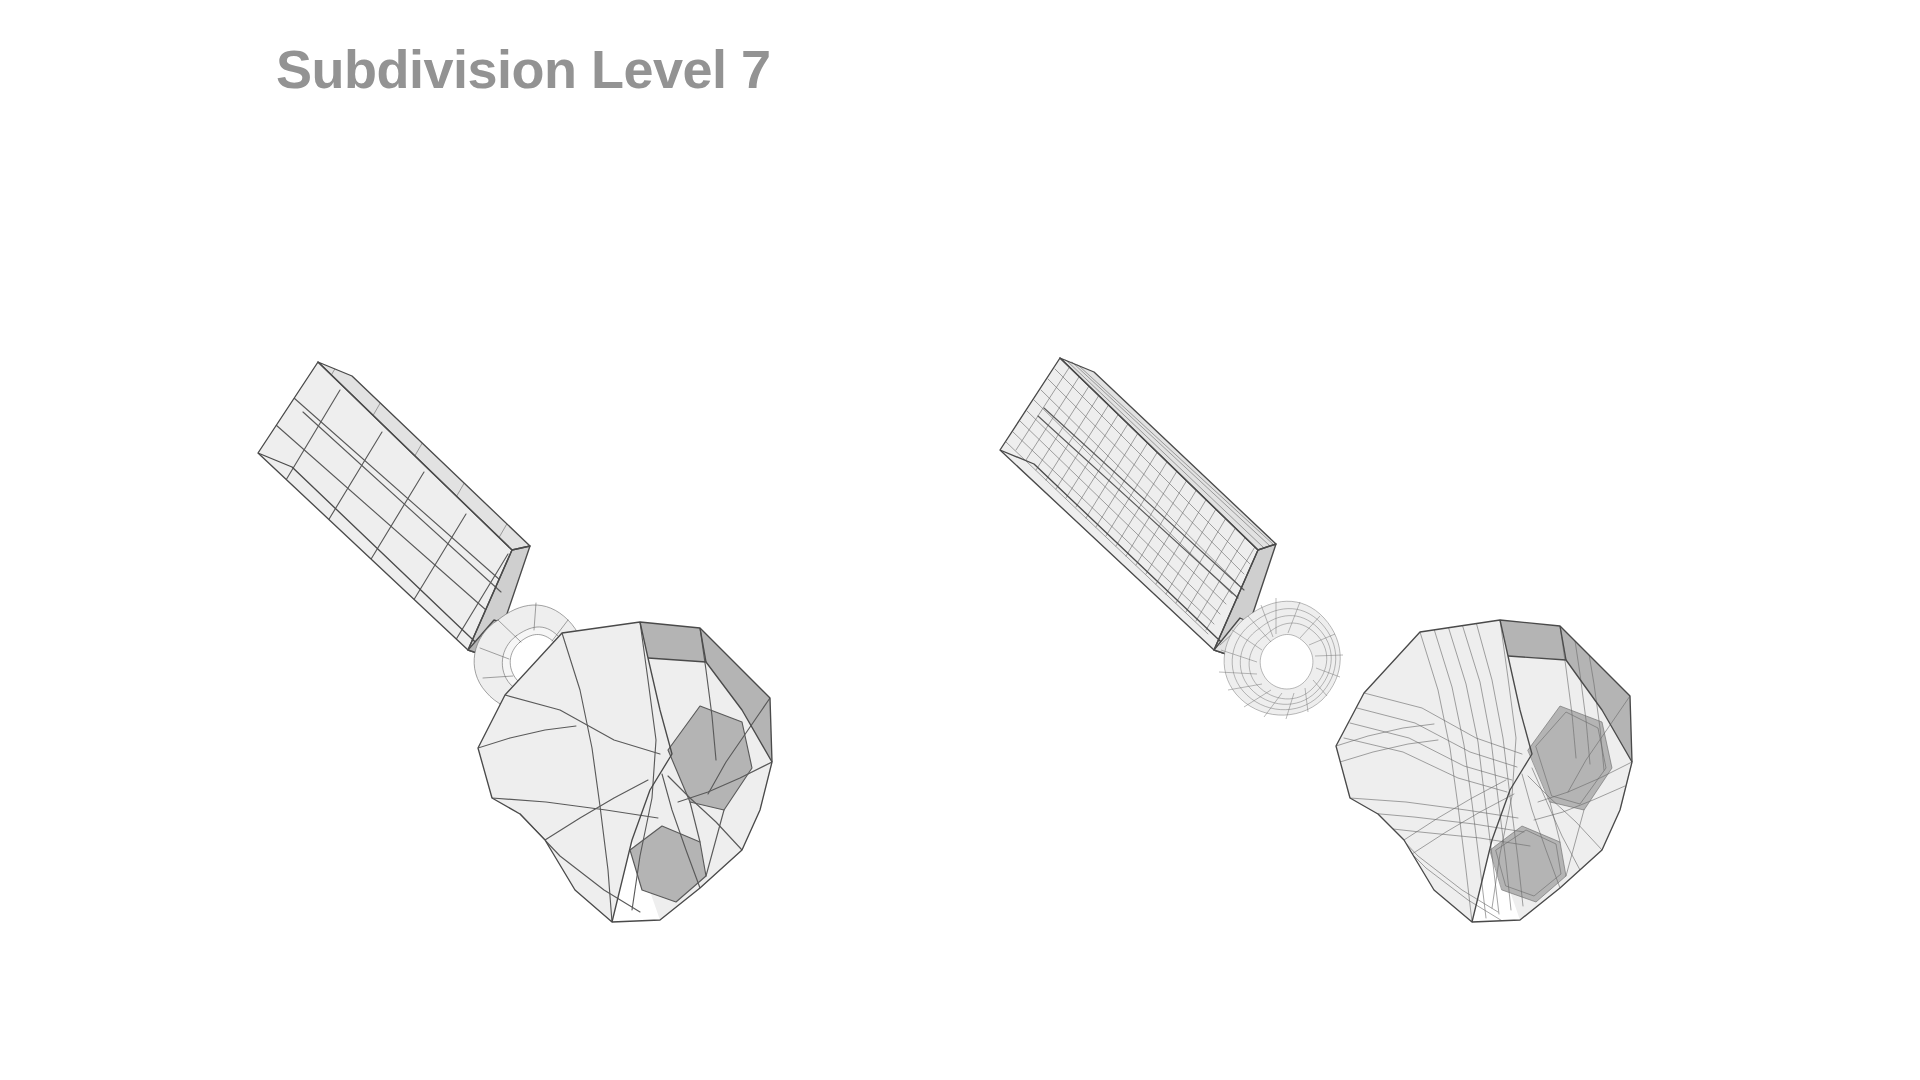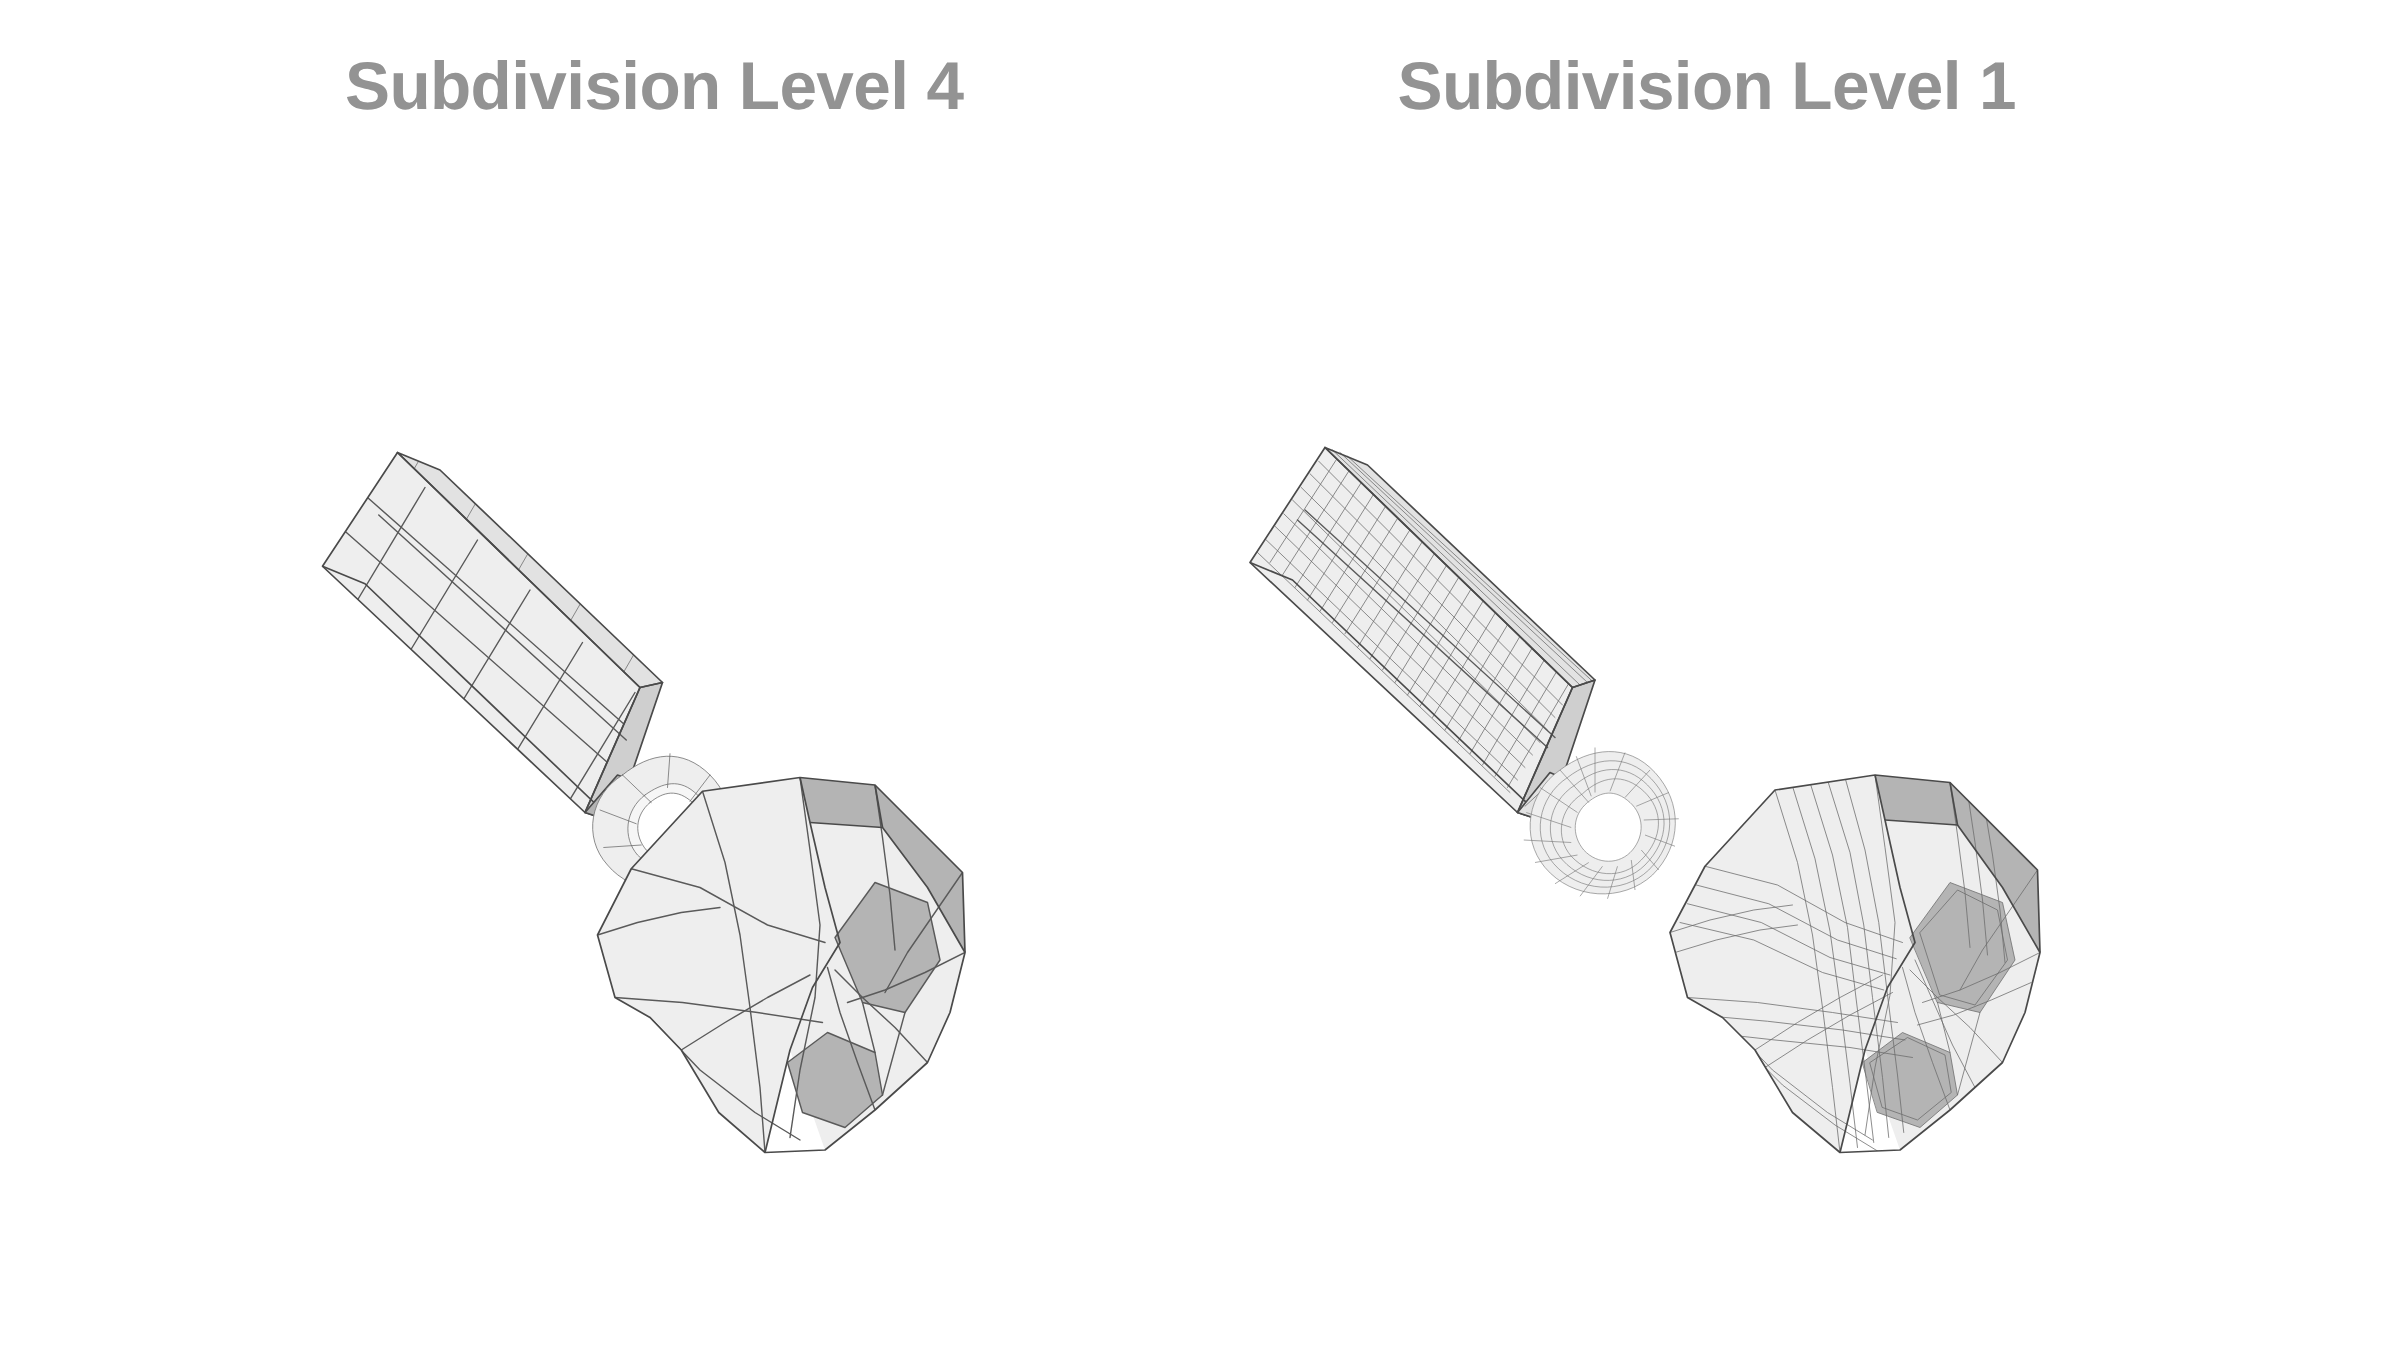--- a/index.html
+++ b/index.html
@@ -82,23 +82,22 @@
     stroke: #4a4a4a;
     stroke-width: 1.35;
     stroke-linejoin: round;
   }
 </style>
 </head>
 <body>
 
 <div id="page">
 
-  <div class="title" id="title-left">Subdivision Level 4</div>
-
-  <div class="title" id="title-right">Subdivision Level 1</div>
+  <div class="title" id="title-left">Subdivision Level 7</div>
+
 
   <div class="viewport" id="viewport-left">
     <svg class="model-svg" viewBox="0 0 960 900" xmlns="http://www.w3.org/2000/svg">
 
       <defs>
 
         <clipPath id="clipTabL">
           <polygon points="258,303 318,212 512,400 468,500"></polygon>
         </clipPath>
         <clipPath id="clipTabTopL">

